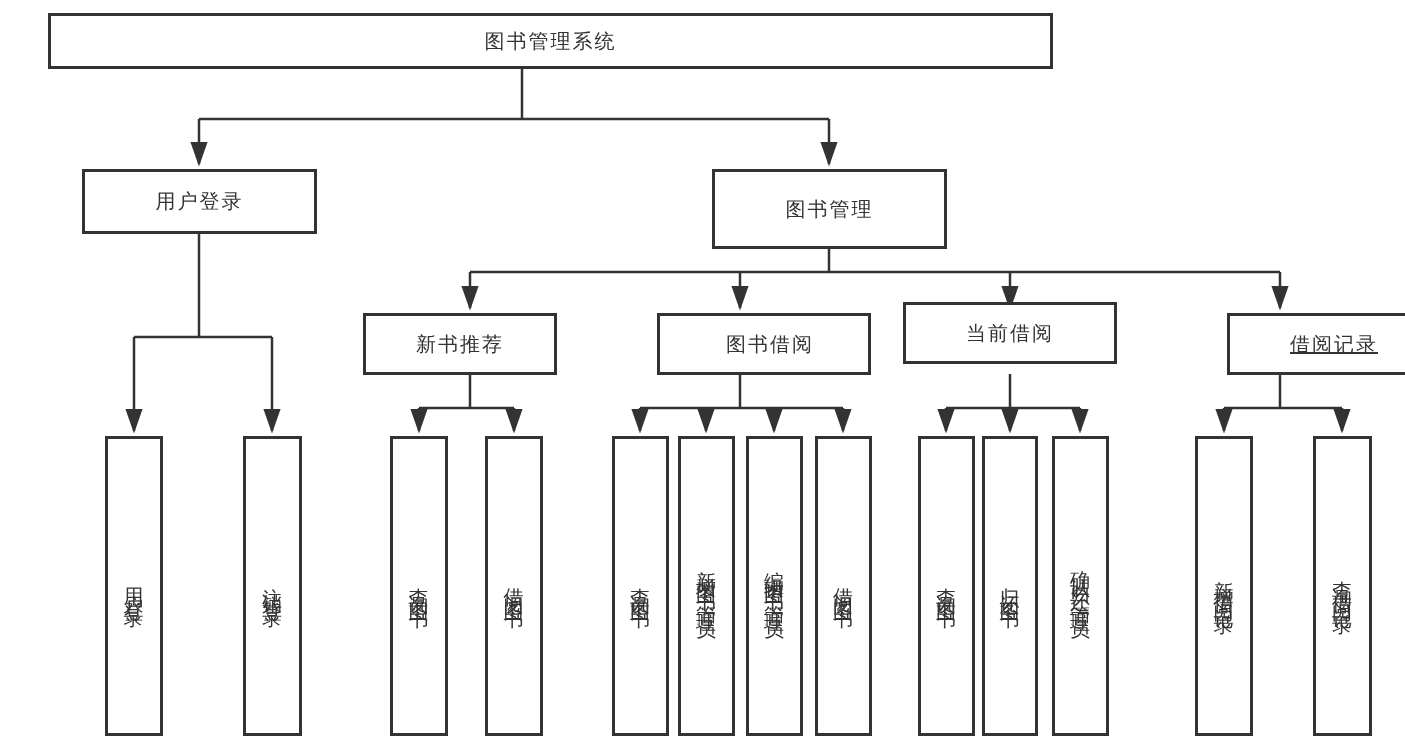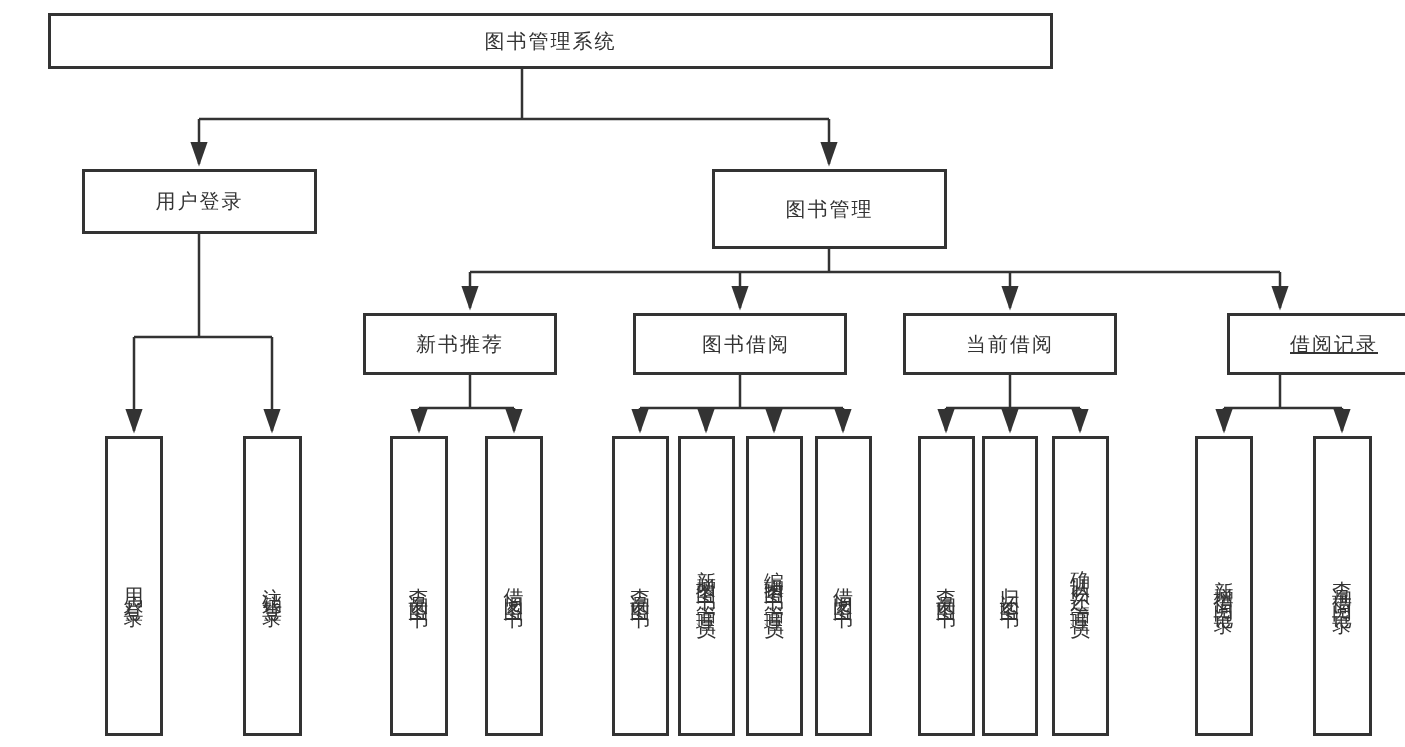--- a/index.html
+++ b/index.html
@@ -119,24 +119,24 @@
   <div class="node hnode" style="left:82px; top:169px; width:235px; height:65px;">
     <span>用户登录</span>
   </div>
   <div class="node hnode" style="left:712px; top:169px; width:235px; height:80px;">
     <span>图书管理</span>
   </div>
 
   <div class="node hnode" style="left:363px; top:313px; width:194px; height:62px;">
     <span>新书推荐</span>
   </div>
-  <div class="node hnode" style="left:633px; top:313px; width:214px; height:62px;padding-left:12px;">
+  <div class="node hnode" style="left:657px; top:313px; width:214px; height:62px;padding-left:12px;">
     <span>图书借阅</span>
   </div>
-  <div class="node hnode" style="left:903px; top:313px; width:214px; height:62px;">
+  <div class="node hnode" style="left:903px; top:302px; width:214px; height:62px;">
     <span>当前借阅</span>
   </div>
   <div class="node hnode" style="left:1227px; top:313px; width:214px; height:62px;text-decoration:underline;">
     <span>借阅记录</span>
   </div>
 
   <div class="node vnode" style="left:105px; top:436px; width:58px; height:300px;">
     <span class="vtext">用户登录</span>
   </div>
   <div class="node vnode" style="left:243px; top:436px; width:59px; height:300px;">

